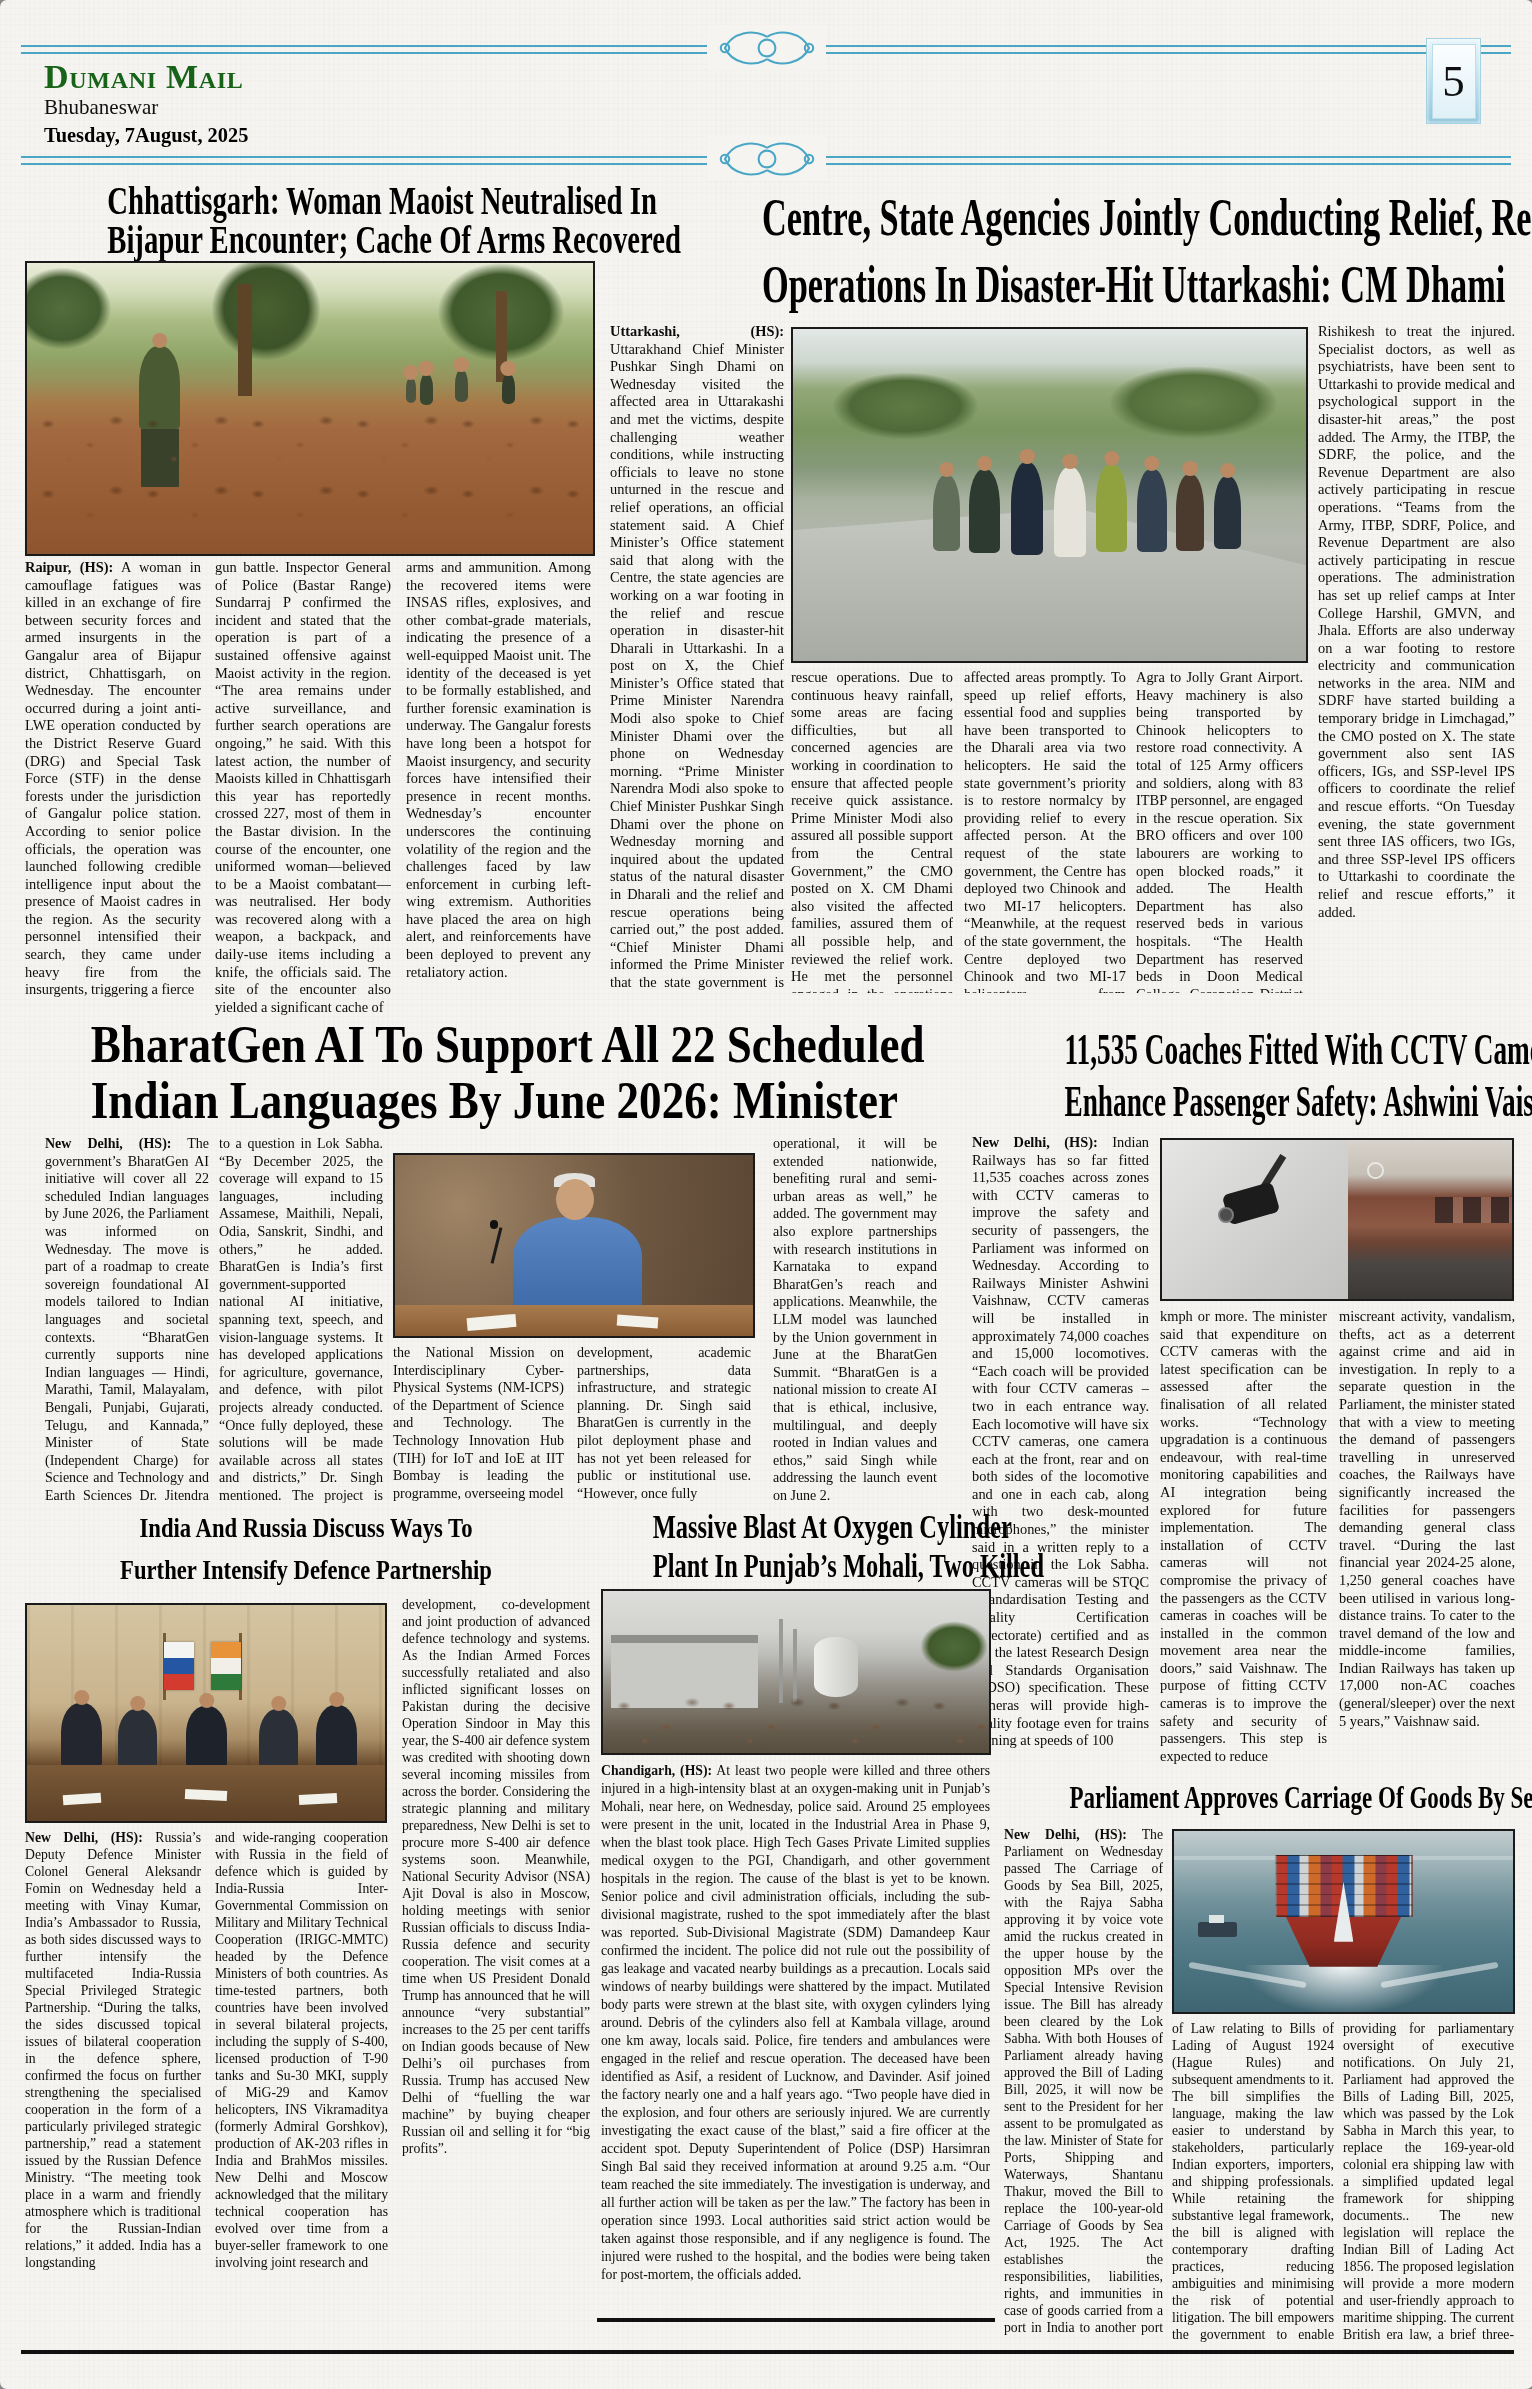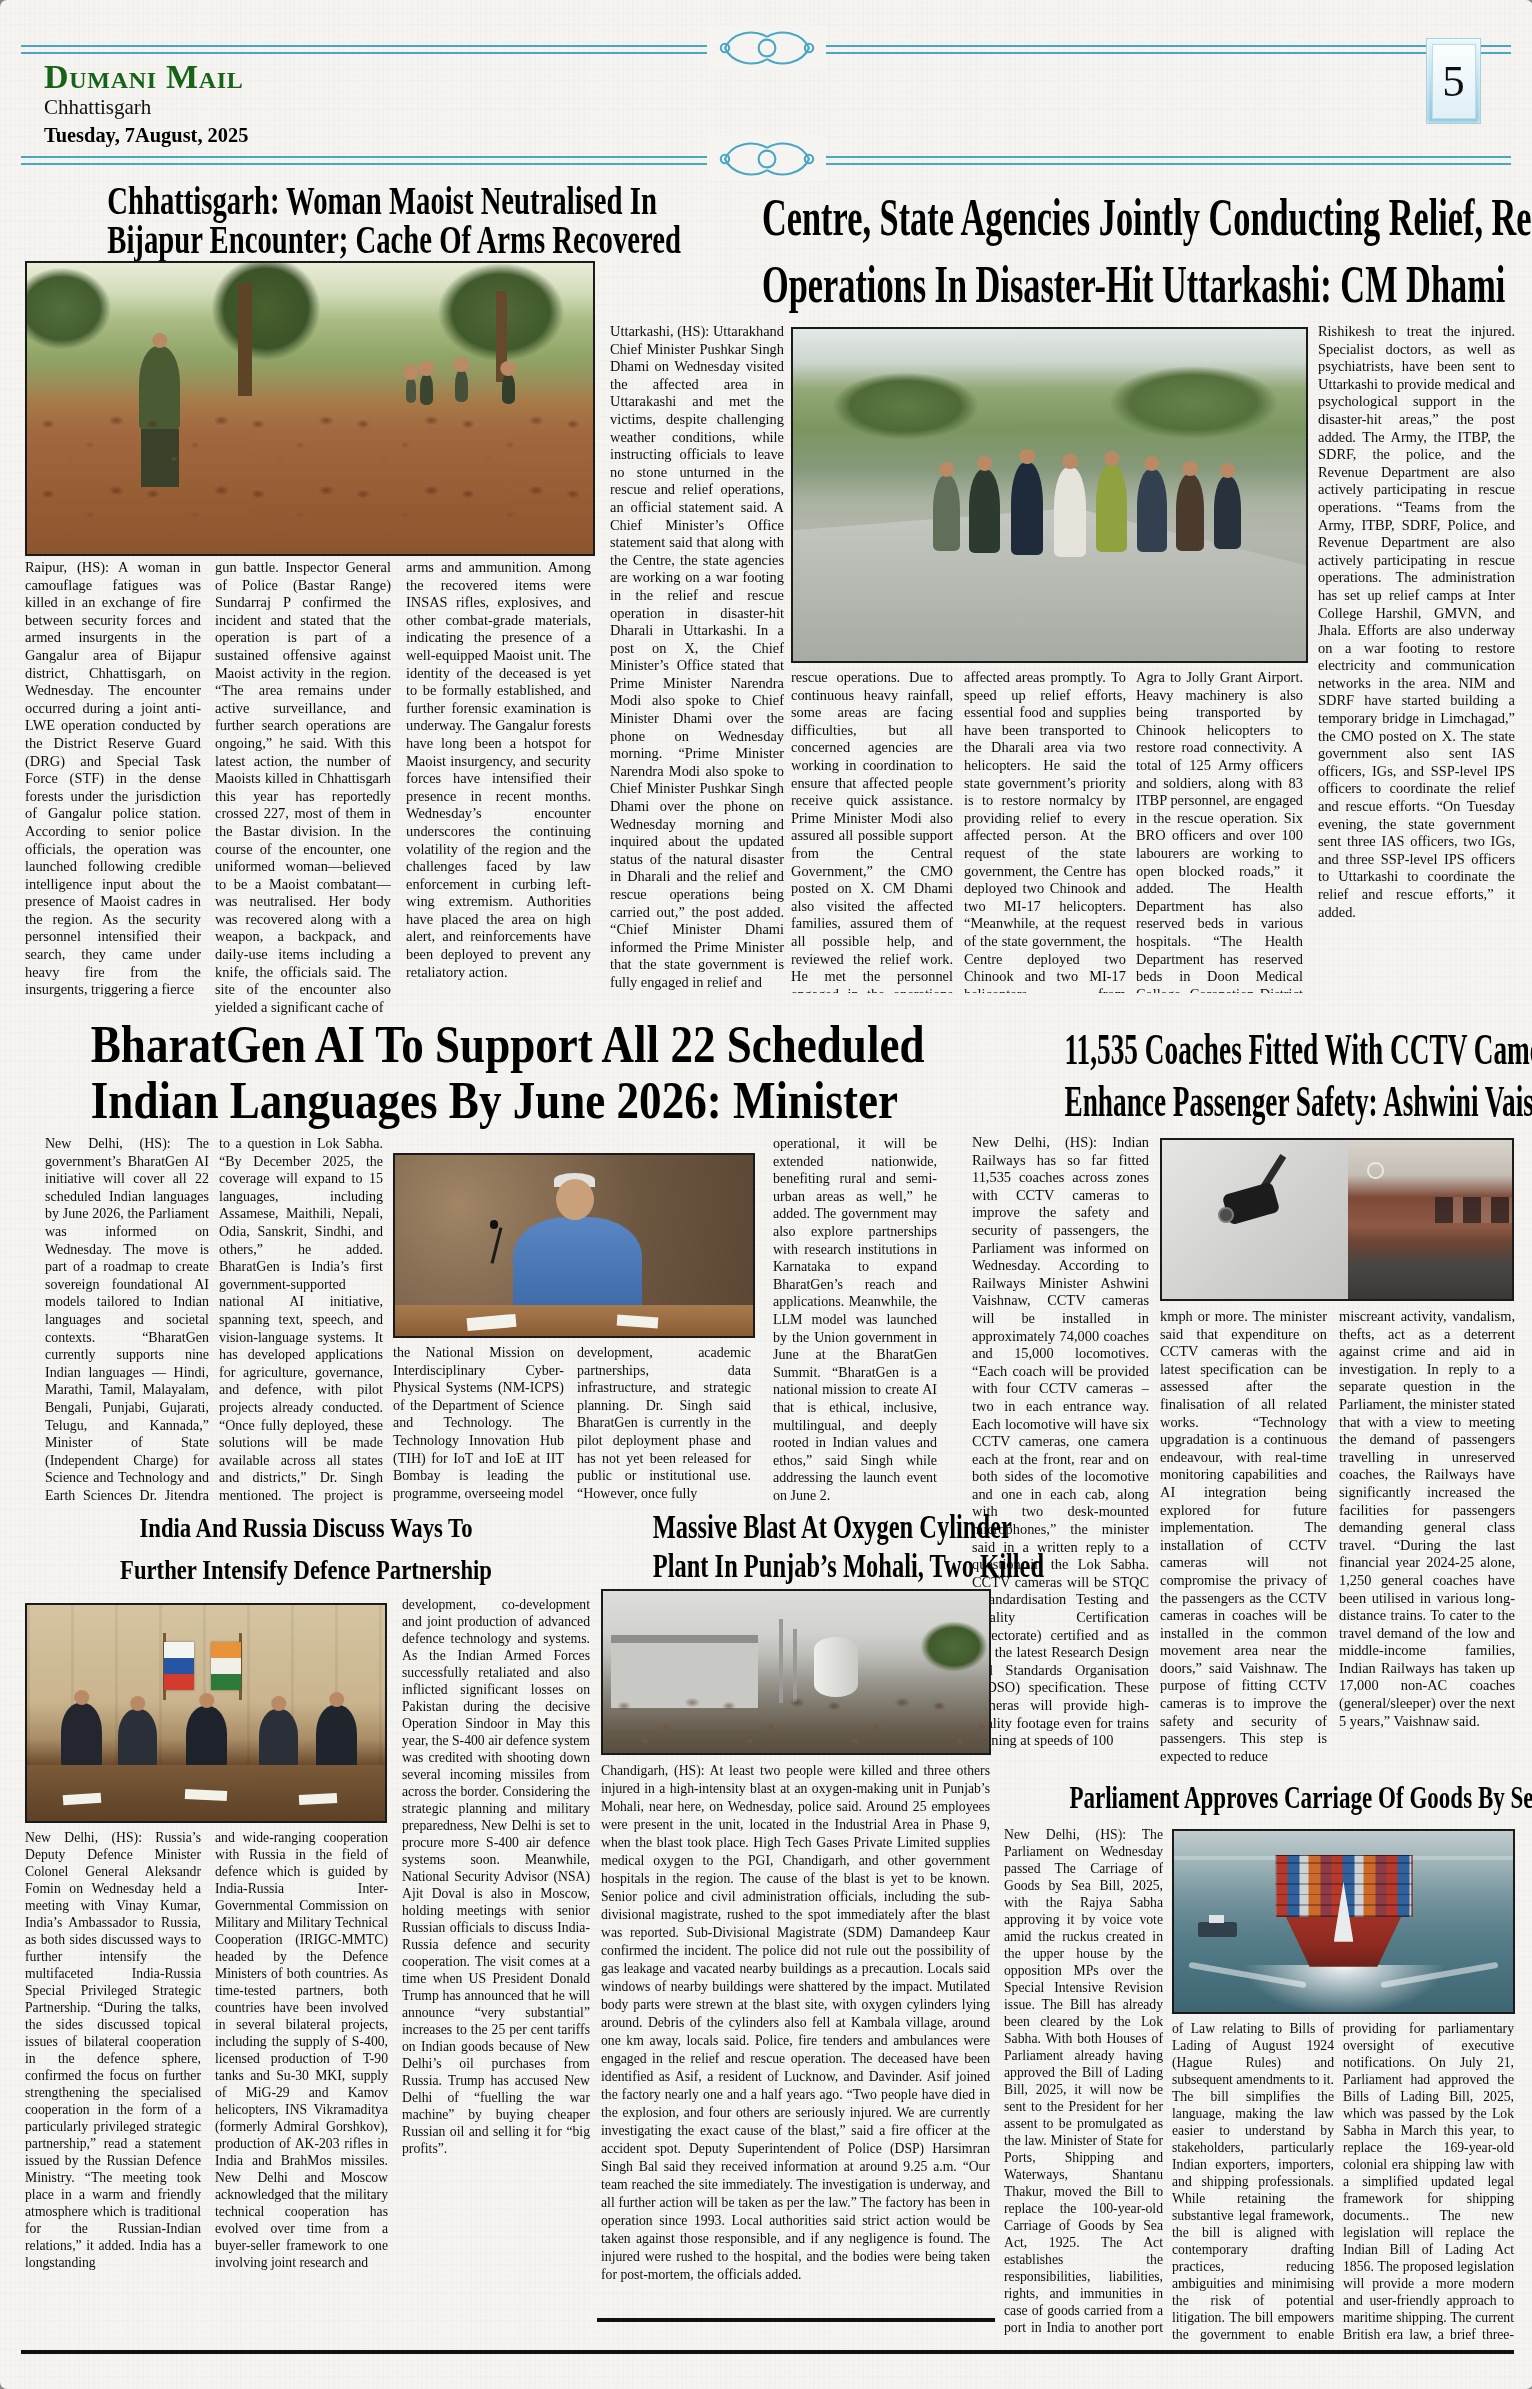--- a/index.html
+++ b/index.html
@@ -17,21 +17,21 @@
   .pnum-in{width:42px;height:73px;background:linear-gradient(180deg,#fbfeff,#dff0f7);border:0.7px solid #bcdeea;display:flex;align-items:center;justify-content:center;font-size:45px;color:#101010;}
   
   .hl{position:absolute;text-align:center;font-weight:bold;color:#000;}
   .hl .ln{white-space:nowrap;transform-origin:50% 50%;}
   
   .col{position:absolute;text-align:justify;overflow:hidden;}
   .t1{font-size:14.4px;line-height:17.6px;}      
   .t2{font-size:14px;line-height:17.6px;}        
   .t3{font-size:13.7px;line-height:17px;}    
   .t4{font-size:13.7px;line-height:18px;}      
-  .dl{font-weight:normal;}
+  .dl{font-weight:bold;}
   
   .photo{position:absolute;border:2.1px solid #1a1a1a;overflow:hidden;}
   .abs{position:absolute;}
   .fig{position:absolute;border-radius:45% 45% 5.6px 5.6px;}
   .fig::before{content:"";position:absolute;top:-13.3px;left:50%;transform:translateX(-50%);width:15.5px;height:15.5px;border-radius:50%;background:#b98a63;}
   .blob{position:absolute;border-radius:50%;}
   .blackbar{position:absolute;background:#111;}
   
   #p1{left:25px;top:261px;width:566px;height:291px;background:linear-gradient(180deg,#e9ecd9 0%,#d3dcba 10%,#a9bb83 20%,#90a568 32%,#97935c 40%,#a77a48 48%,#a26840 58%,#985e35 78%,#8d552f 100%);}
   .speck{position:absolute;left:0;right:0;top:48%;bottom:0;background-image:radial-gradient(9.8px 6.3px at 20% 30%,rgba(71,38,15,.5),transparent 70%),radial-gradient(7px 4.9px at 60% 60%,rgba(125,72,36,.55),transparent 70%),radial-gradient(11.2px 7px at 85% 25%,rgba(60,32,12,.45),transparent 70%),radial-gradient(5.6px 4.2px at 40% 80%,rgba(145,95,52,.5),transparent 70%);background-size:105px 70px;}
@@ -101,21 +101,21 @@
           <path d="M80 14 C 60 2, 30 8, 20 30 C 30 52, 60 58, 80 46"></path>
           <path d="M80 14 C 100 2, 130 8, 140 30 C 130 52, 100 58, 80 46"></path>
           <circle cx="20" cy="30" r="6"></circle>
           <circle cx="140" cy="30" r="6"></circle>
         </g>
       </svg>
   </div>
 
   <div class="mast">
     <div class="paper">Dumani Mail</div>
-    <div class="city">Chhattisgarh</div>
+    <div class="city">Bhubaneswar</div>
     <div class="dateline-top">Tuesday,  7August, 2025</div>
   </div>
   <div class="pnum">
     <div class="pnum-in">5</div>
   </div>
 
   <div class="hl" style="left:21px;top:181px;width:575px;font-size:41px;line-height:39px;">
     <div class="ln" style="transform:scaleX(.70);">Chhattisgarh: Woman Maoist Neutralised In</div>
     <div class="ln" style="transform:scaleX(.70);">Bijapur Encounter; Cache Of Arms Recovered</div>
   </div>

